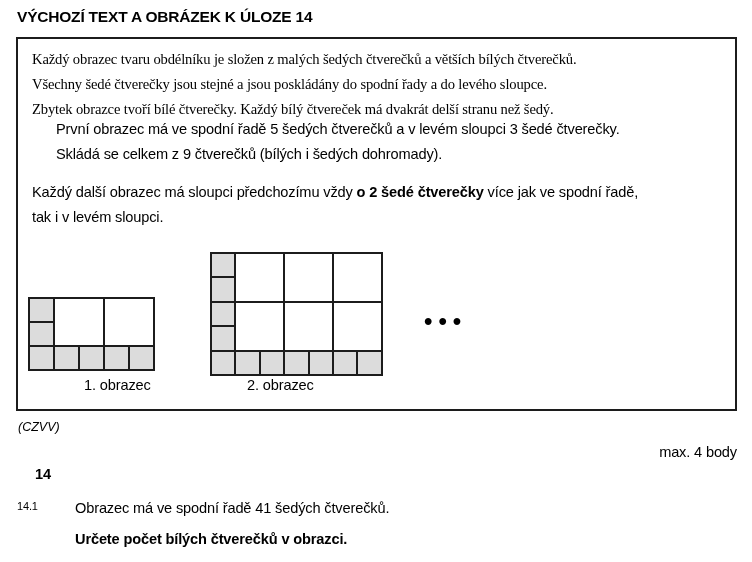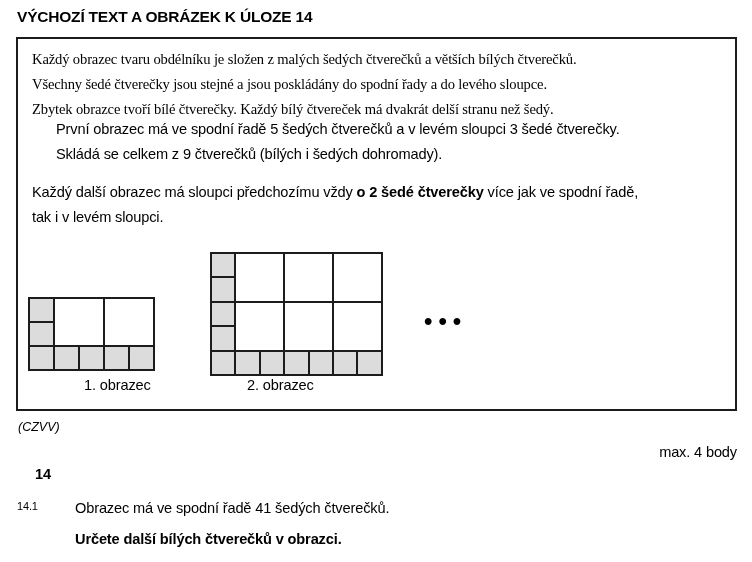--- a/index.html
+++ b/index.html
@@ -219,13 +219,13 @@
     <div id="ellipsis-dots">•••</div>
   </div>
 </div>
 
 <div id="source-credit">(CZVV)</div>
 <div id="max-points">max. 4 body</div>
 <div id="task-number">14</div>
 
 <div id="question-number">14.1</div>
 <div id="question-text">Obrazec má ve spodní řadě 41 šedých čtverečků.</div>
-<div id="question-instruction">Určete další bílých čtverečků v obrazci.</div>
+<div id="question-instruction">Určete počet bílých čtverečků v obrazci.</div>
 
 </body></html>

